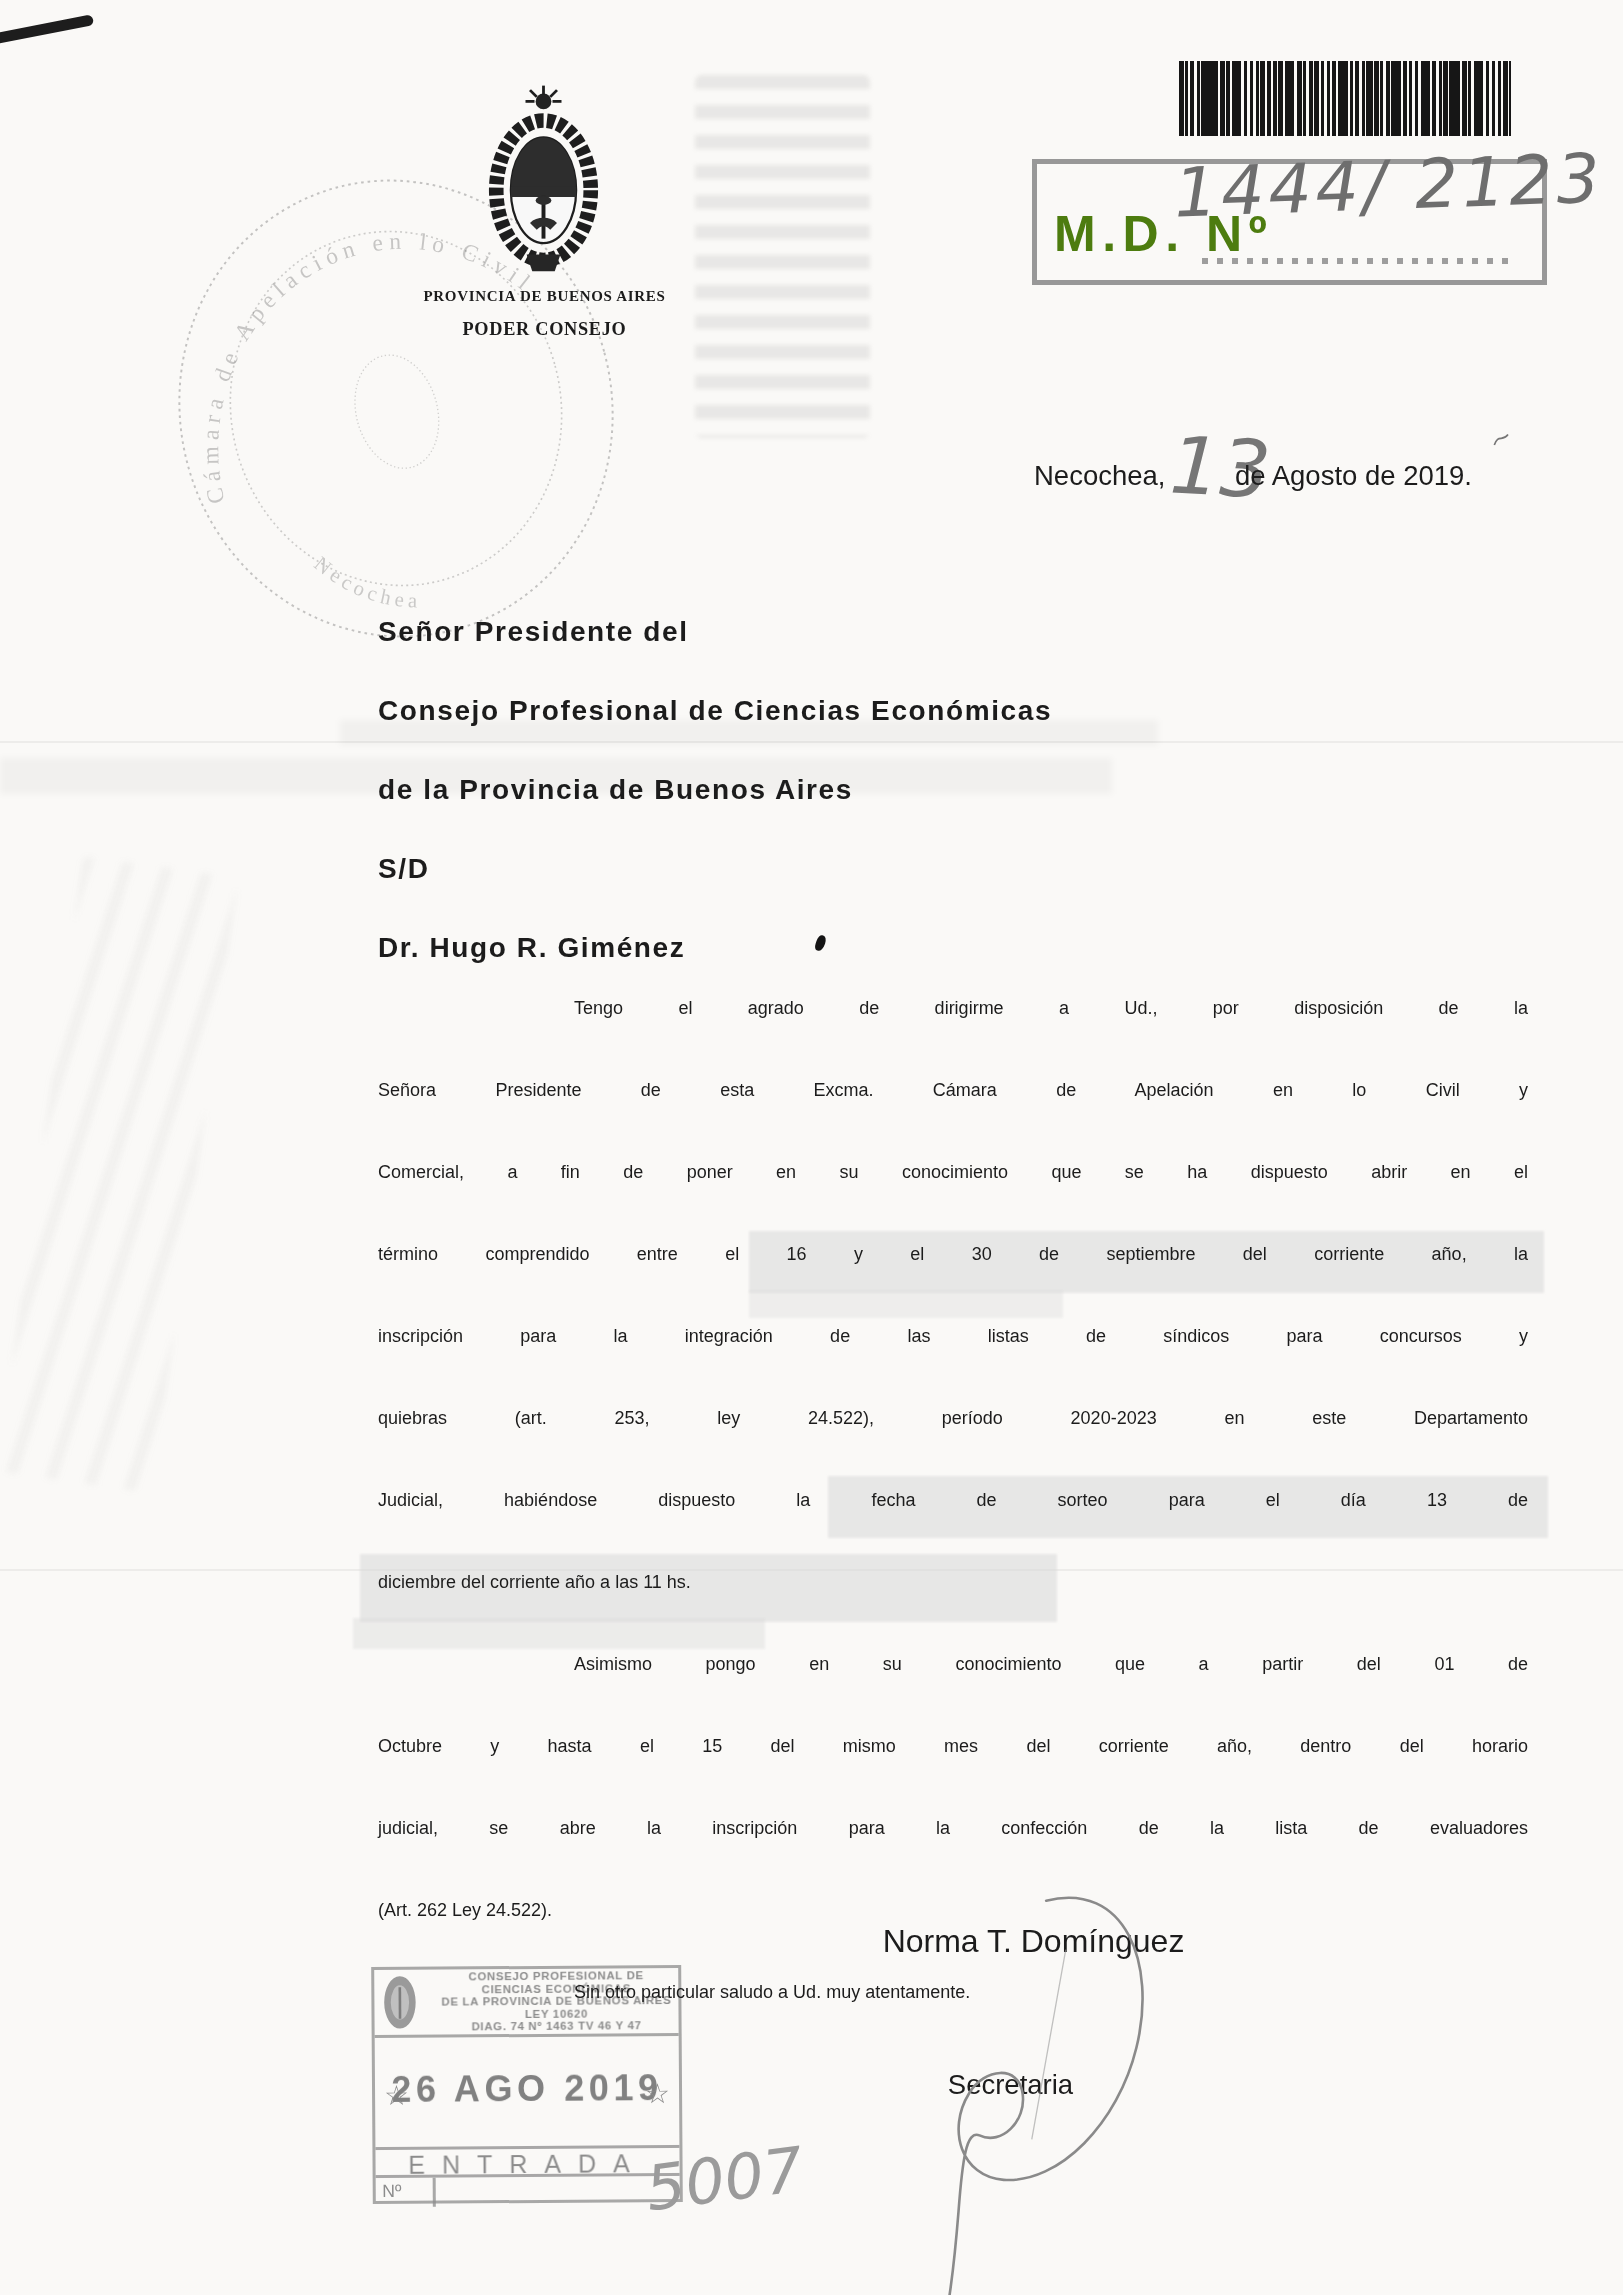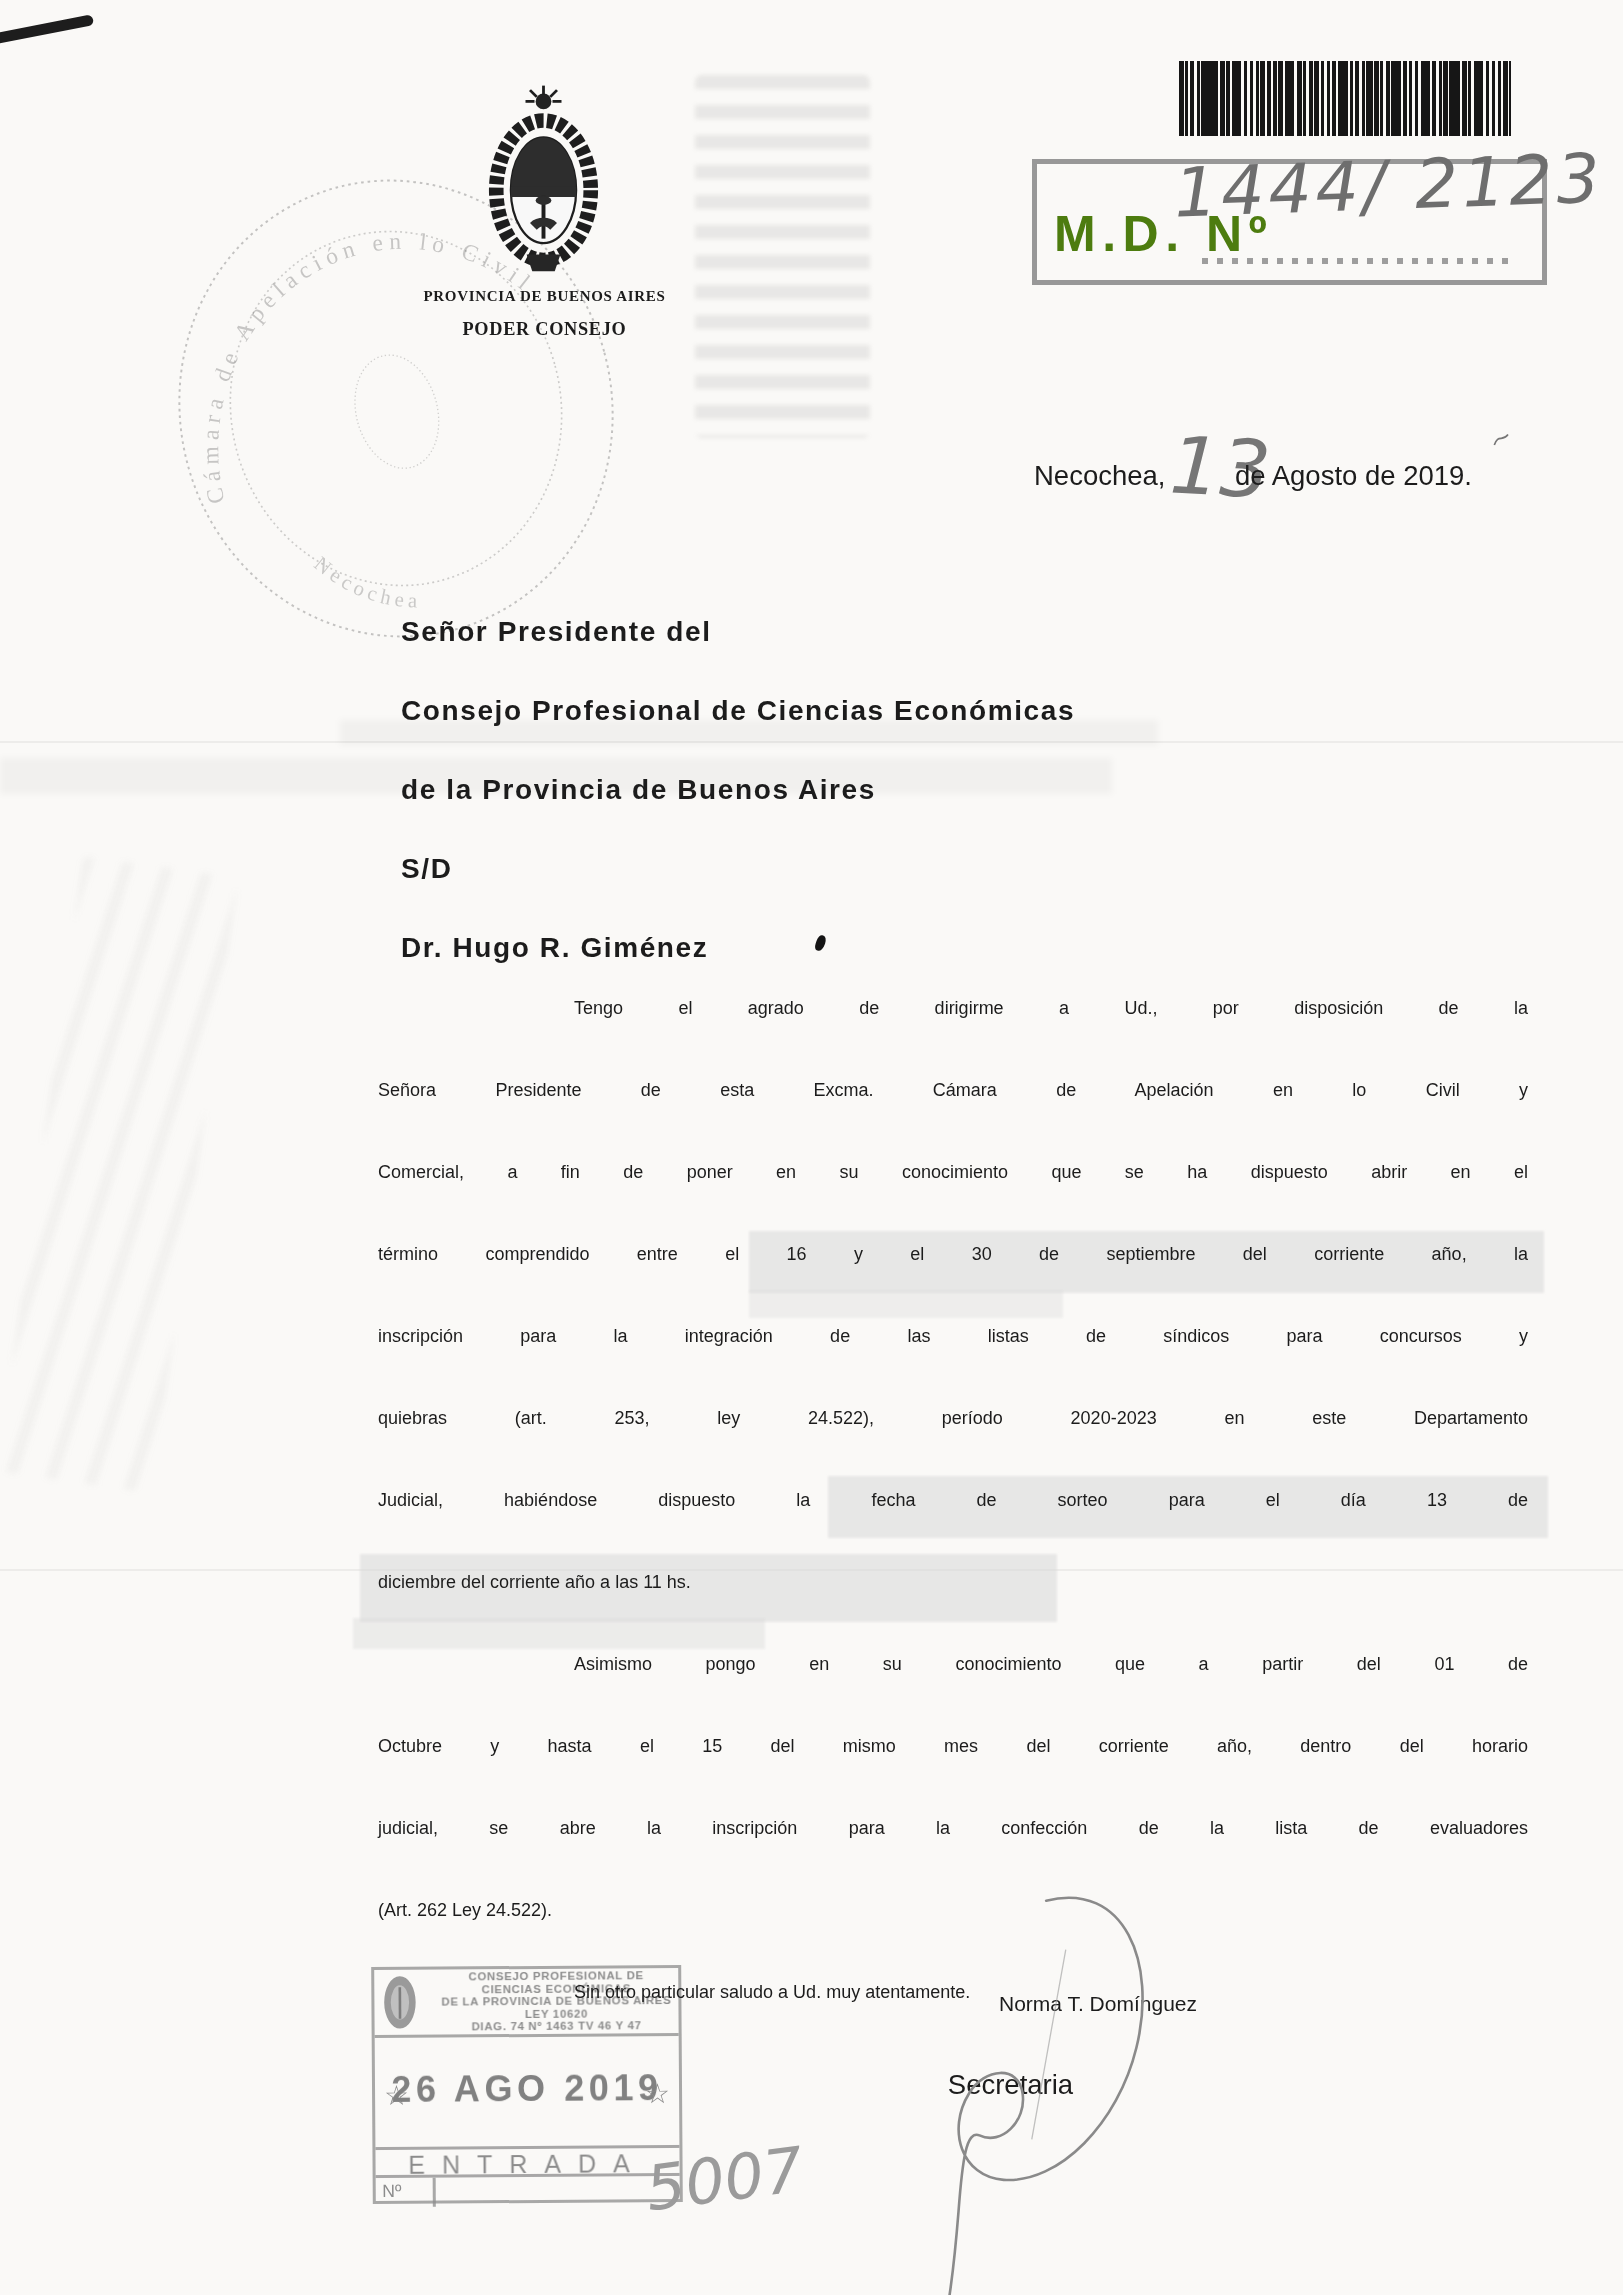--- a/index.html
+++ b/index.html
@@ -39,33 +39,33 @@
   .seal{position:absolute;left:121px;top:147px;width:550px;height:523px;}
   
   .dateline{position:absolute;left:1034px;top:453px;width:510px;height:79px;font-size:27.5px;}
   .dateline .city{position:absolute;left:0;top:6.5px;}
   .dateline .day{position:absolute;left:136px;top:-31px;font-size:79px;color:#767676;
                  font-family:"DejaVu Sans",sans-serif;font-style:italic;transform:rotate(3deg);}
   .dateline .rest{position:absolute;left:201px;top:6.5px;white-space:nowrap;}
   .tick{position:absolute;left:1493px;top:432px;}
   
   .recipient{position:absolute;left:378px;top:592px;font-weight:bold;font-size:28px;letter-spacing:1.6px;}
-  .recipient div{height:79px;line-height:79px;white-space:nowrap;margin-left:23px;}
+  .recipient div{height:79px;line-height:79px;white-space:nowrap;}
   .ink-dot{position:absolute;left:816px;top:935px;width:8.5px;height:16.4px;background:#141414;
            border-radius:50% 50% 60% 40%;transform:rotate(18deg);}
   
   .body-block{position:absolute;left:378px;top:967px;width:1150px;font-size:18px;z-index:2;}
   .bline{height:82px;line-height:82px;white-space:nowrap;text-align:justify;text-align-last:justify;
          text-justify:inter-word;white-space:normal;}
   .bline.plain{text-align-last:left;}
   .bline.ind{text-indent:196px;}
   .hl{position:absolute;background:#d9d9d9;opacity:.55;filter:blur(1.3px);z-index:1;}
   
   .sig{position:absolute;left:850px;top:1871px;width:340px;height:432px;z-index:3;}
-  .signer-name{position:absolute;left:870px;top:1992px;width:327px;text-align:right;font-size:21px;z-index:2;}
+  .signer-name{position:absolute;left:870px;top:1923px;width:327px;text-align:center;font-size:32px;z-index:2;}
   .signer-title{position:absolute;left:860px;top:2069px;width:301px;text-align:center;font-size:27.5px;z-index:2;}
   
   .rstamp{position:absolute;left:372px;top:1966px;width:310px;height:237px;box-sizing:border-box;
           border:3.3px solid rgba(140,140,140,.75);color:#8c8c8c;transform:rotate(-.4deg);}
   .rs-head{position:relative;height:65px;border-bottom:3.3px solid rgba(140,140,140,.75);}
   .rs-armswrap{position:absolute;left:5.2px;top:3.3px;width:41px;height:59px;}
   .rs-orgtext{position:absolute;left:38px;top:1.3px;width:288px;text-align:center;font-weight:bold;
               font-size:11.4px;line-height:12.4px;filter:blur(0.3px);letter-spacing:0.7px;}
   .rs-date{position:relative;height:109px;}
   .rs-date .d{position:absolute;left:0;right:0;top:31px;text-align:center;font-size:36px;font-weight:bold;

